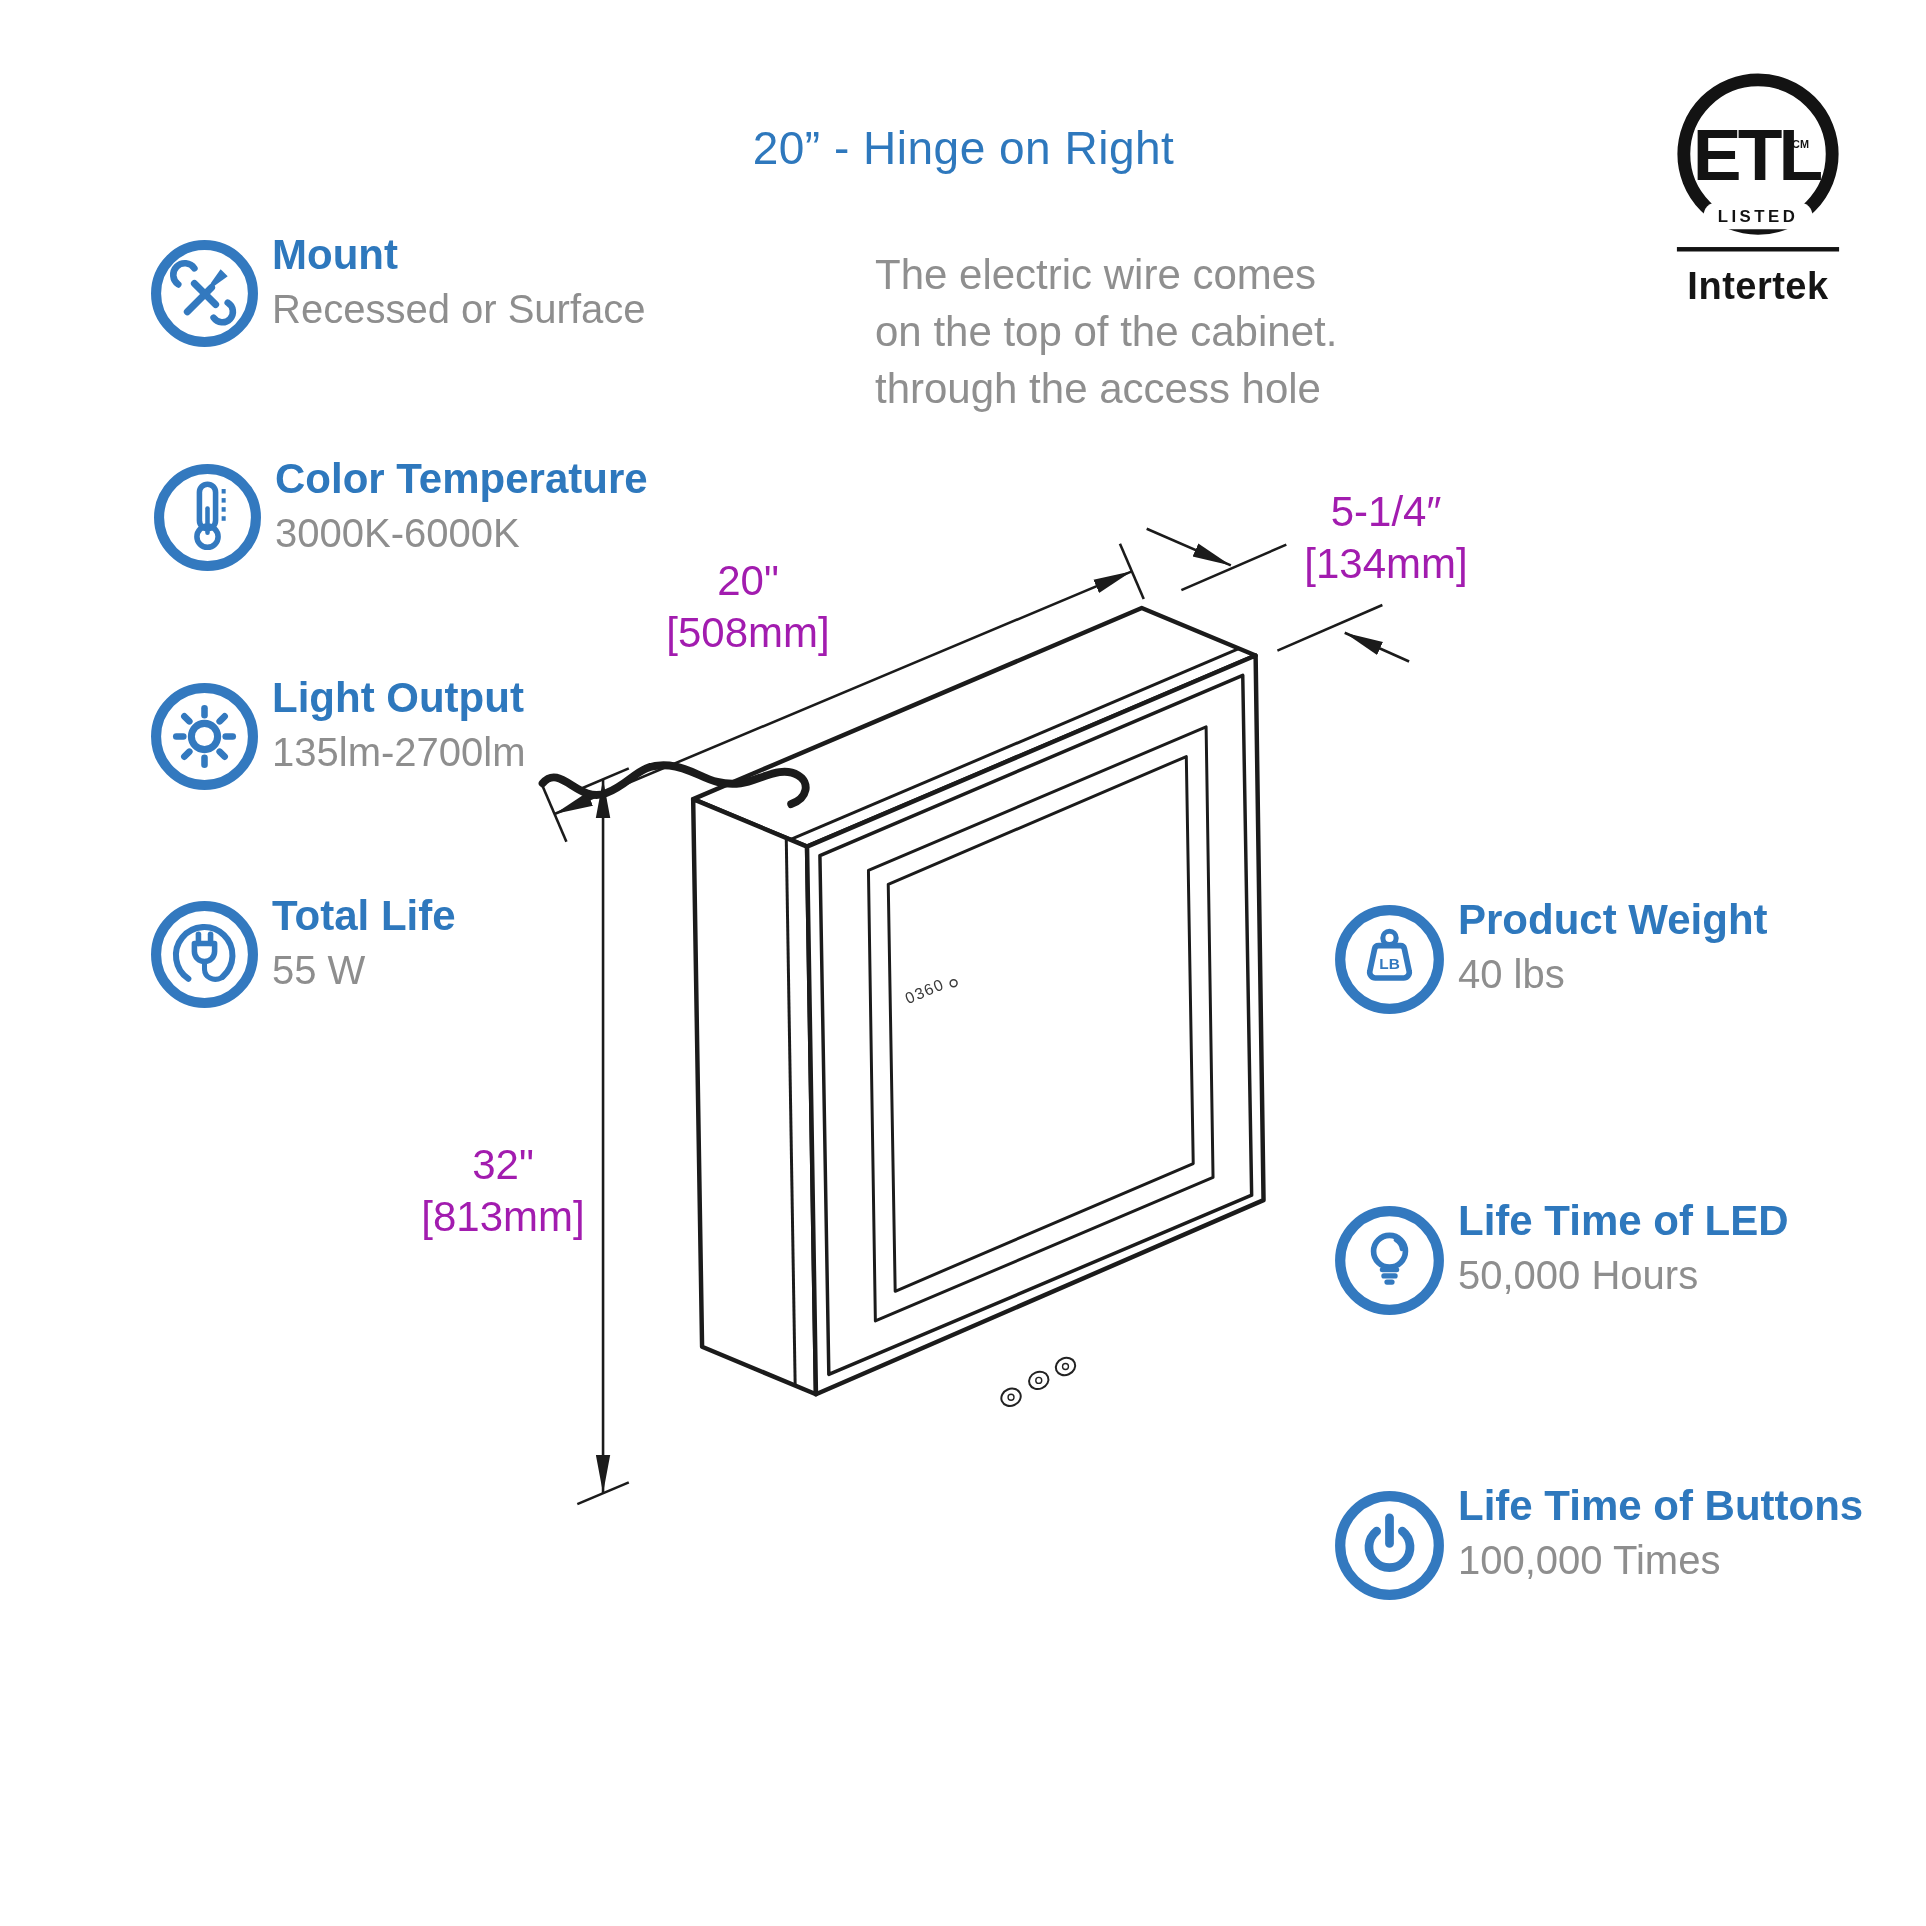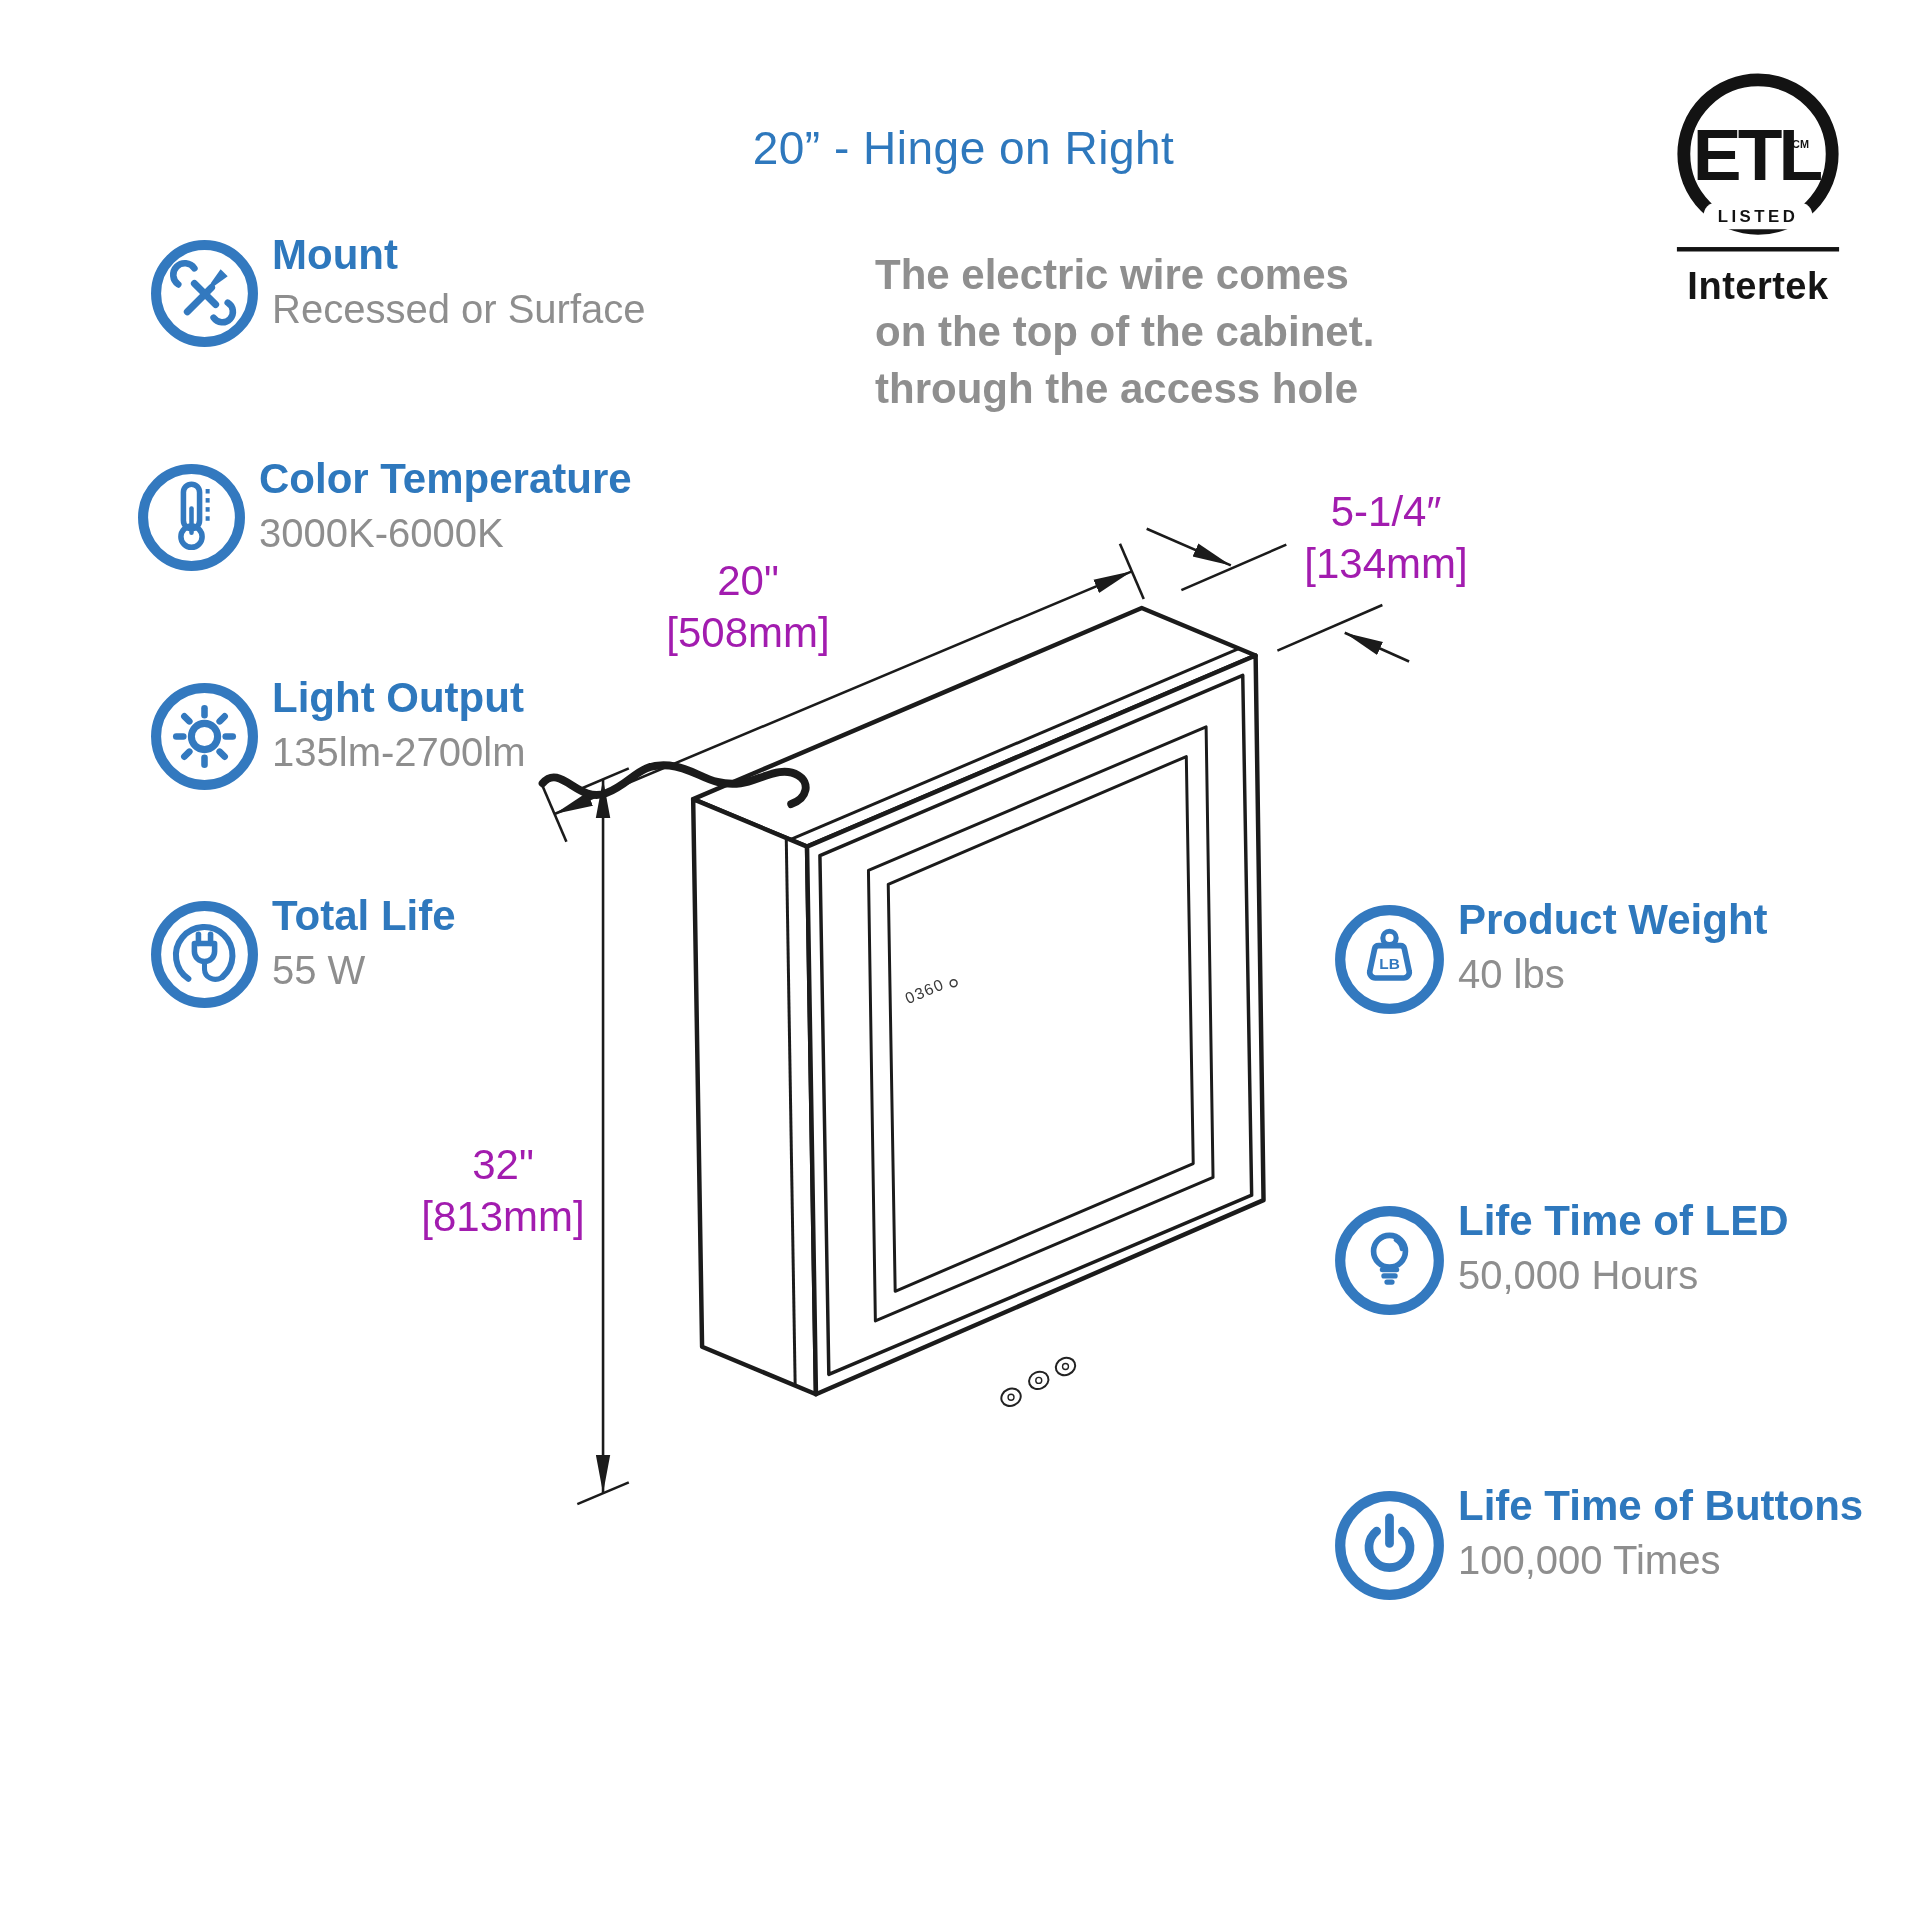--- a/index.html
+++ b/index.html
@@ -6,21 +6,21 @@
   #canvas{position:relative;width:1927px;height:1717px;background:#ffffff;overflow:hidden;
           font-family:"Liberation Sans","DejaVu Sans",sans-serif;}
   .abs{position:absolute;}
   .title{font-size:46px;color:#2e78bd;letter-spacing:0.5px;white-space:nowrap;}
   .spec{display:flex;align-items:flex-start;}
   .spec-icon{flex:0 0 auto;}
   .spec-icon svg{display:block;}
   .spec-text{margin-left:12px;margin-top:-8px;}
   .spec-label{font-size:42px;font-weight:bold;color:#2e78bd;line-height:50px;white-space:nowrap;}
   .spec-value{font-size:40px;color:#8e8e8e;line-height:50px;margin-top:4px;white-space:nowrap;}
-  .note{font-size:42px;color:#8f8f8f;line-height:57px;white-space:nowrap;font-weight:bold;}
+  .note{font-size:42px;color:#8f8f8f;line-height:57px;white-space:nowrap;}
   .dim{width:218px;text-align:center;color:#a21caf;font-size:42px;line-height:52px;white-space:nowrap;}
   .ship-text{font-size:44px;color:#8e8e8e;white-space:nowrap;}
   .etl-brand{font-size:38px;font-weight:700;color:#151515;text-align:center;letter-spacing:0.5px;}
   svg text{font-family:"Liberation Sans","DejaVu Sans",sans-serif;}
 </style>
 </head>
 <body>
 
 <div id="canvas">
 
@@ -54,21 +54,21 @@
         <path d="M29,46 A11.5,11.5 0 1 1 45,30" stroke-width="6.5"></path>
         <path d="M64,79 A10.5,10.5 0 1 0 78,64" stroke-width="6.5"></path>
       </svg>
     </div>
     <div class="spec-text">
       <div class="spec-label">Mount</div>
       <div class="spec-value">Recessed or Surface</div>
     </div>
   </div>
 
-  <div class="abs spec" style="left:136px;top:462px;justify-content:flex-end;">
+  <div class="abs spec" style="left:152px;top:462px;justify-content:flex-end;">
     <div class="spec-icon">
       <svg width="111" height="111" viewBox="0 0 110 110" fill="none" stroke="#3379bf" stroke-linecap="round">
         <circle cx="55" cy="55" r="48" stroke-width="10"></circle>
         <rect x="47" y="22" width="16" height="44" rx="8" stroke-width="5.5"></rect>
         <circle cx="55" cy="74" r="10.5" stroke-width="5.5"></circle>
         <line x1="55" y1="46" x2="55" y2="70" stroke-width="4.5"></line>
         <g stroke-width="4.5" stroke-linecap="butt">
           <line x1="69" y1="29" x2="73" y2="29"></line>
             <line x1="69" y1="38" x2="73" y2="38"></line>
           <line x1="69" y1="47" x2="73" y2="47"></line>

